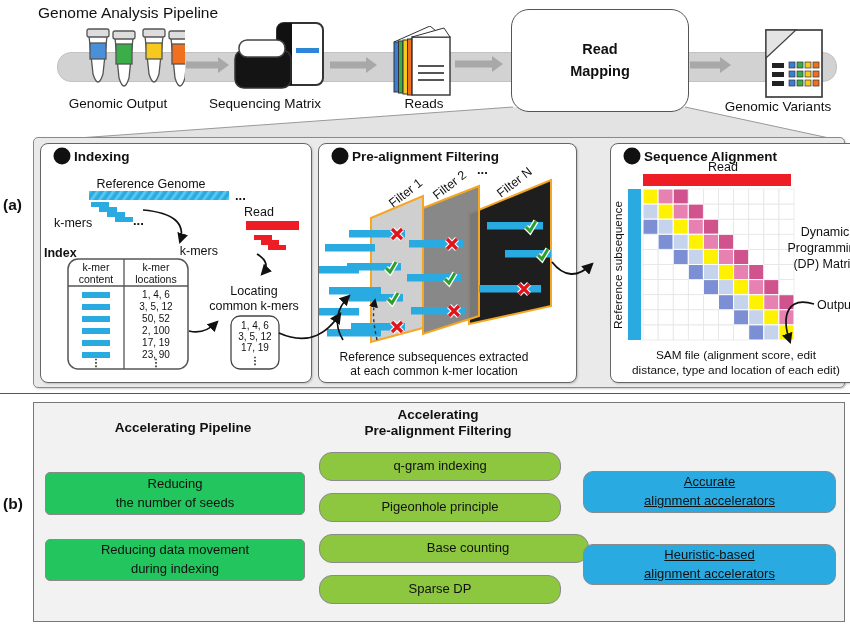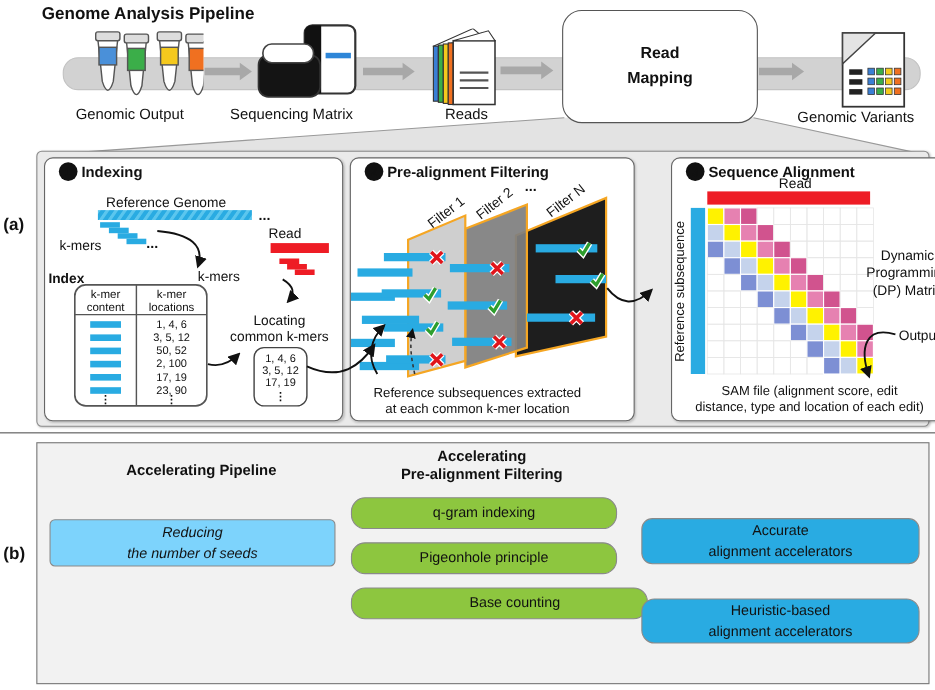--- a/index.html
+++ b/index.html
@@ -4,21 +4,21 @@
 <style>
   html,body{margin:0;padding:0;background:#fff;}
   #app{position:relative;width:850px;height:627px;background:#fff;overflow:hidden;
        font-family:"Liberation Sans",sans-serif;color:#111;}
   .abs{position:absolute;}
   
   #pipe{left:57px;top:52px;width:778px;height:28px;border-radius:14px;background:#D2D2D2;border:1px solid #C2C2C2;z-index:0;}
   #bg-svg{left:0;top:0;z-index:1;}
   #fg-svg{left:0;top:0;z-index:6;pointer-events:none;}
   .icon{z-index:2;}
-  #pipeline-title{left:38px;top:4px;font-size:15.5px;font-weight:bold;z-index:2;}
+  #pipeline-title{left:38px;top:4px;font-size:15.5px;font-weight:normal;z-index:2;}
   .stage-label{font-size:13.5px;text-align:center;z-index:2;}
   #read-mapping-box{left:511px;top:9px;width:176px;height:101px;background:#fff;border:1.6px solid #555;
       border-radius:18px;display:flex;align-items:center;justify-content:center;text-align:center;
       font-weight:bold;font-size:14.5px;line-height:1.5;white-space:pre-line;z-index:3;}
   
   #panel-a-box{left:33px;top:137px;width:810px;height:249px;background:#EAEAEA;border:1.6px solid #8a8a8a;
       border-radius:5px;z-index:1;box-shadow:1px 1px 2px rgba(0,0,0,.2);}
   .step-box{background:#fff;border:1.4px solid #666;border-radius:8px;z-index:2;box-shadow:1px 1px 2px rgba(0,0,0,.18);}
   #step1{left:40px;top:143px;width:270px;height:238px;}
   #step2{left:318px;top:143px;width:257px;height:238px;}
@@ -28,23 +28,23 @@
   .b{font-weight:bold;}
   .f10{font-size:10px;}.f105{font-size:10.5px;}.f11{font-size:11px;}.f118{font-size:11.8px;}
   .f12{font-size:12px;}.f125{font-size:12.5px;}.f135{font-size:13.5px;}.f13b{font-size:13px;font-weight:bold;}
   .side-label{font-size:15.5px;font-weight:bold;z-index:4;}
   #divider{left:0;top:393px;width:850px;height:0;border-top:1.6px solid #555;z-index:1;}
   
   #panel-b-box{left:33px;top:402px;width:810px;height:218px;background:#F2F2F2;border:1.6px solid #777;z-index:1;}
   .col-heading{position:absolute;font-size:13.5px;font-weight:bold;text-align:center;white-space:pre-line;line-height:1.22;z-index:2;}
   .pill{position:absolute;border:1.4px solid #8A8A8A;display:flex;align-items:center;justify-content:center;
         text-align:center;font-size:13px;line-height:1.45;white-space:pre-line;z-index:2;color:#111;}
-  .pill-orange{background:#7dd3fc;border-radius:5px;font-style:italic;}
+  .pill-orange{background:#22c55e;border-radius:5px;}
   .pill-green{background:#8DC63F;border-radius:13px;}
-  .pill-blue{background:#29ABE2;border-radius:10px;}
+  .pill-blue{background:#29ABE2;border-radius:10px;text-decoration:underline;}
 </style>
 </head>
 <body>
 
 <div id="app">
 
   <div class="abs" id="pipeline-title">Genome Analysis Pipeline</div>
   <div class="abs" id="pipe"></div>
 
   <svg class="abs" id="bg-svg" width="850" height="627">
@@ -430,24 +430,27 @@
   <div class="abs" id="divider"></div>
 
   <div class="abs side-label" style="left:3px;top:495px;">(b)</div>
   <div class="abs" id="panel-b-box">
     <div class="col-heading" style="left:19px;top:17px;width:260px;">Accelerating Pipeline</div>
     <div class="col-heading" style="left:284px;top:4px;width:240px;">Accelerating
 Pre-alignment Filtering</div>
 
     <div class="pill pill-orange" style="left:11px;top:69px;width:258px;height:41px;">Reducing
 the number of seeds</div>
+    <div class="pill pill-orange" style="left:11px;top:136px;width:258px;height:40px;">Reducing data movement
+during indexing</div>
 
     <div class="pill pill-green" style="left:285px;top:49px;width:240px;height:27px;">q-gram indexing</div>
     <div class="pill pill-green" style="left:285px;top:90px;width:240px;height:27px;">Pigeonhole principle</div>
     <div class="pill pill-green" style="left:285px;top:131px;width:240px;height:27px;padding-left:28px;">Base counting</div>
+    <div class="pill pill-green" style="left:285px;top:172px;width:240px;height:27px;">Sparse DP</div>
 
     <div class="pill pill-blue" style="left:549px;top:68px;width:251px;height:40px;">Accurate
 alignment accelerators</div>
-    <div class="pill pill-blue" style="left:549px;top:141px;width:251px;height:39px;border-radius:12px;">Heuristic-based
+    <div class="pill pill-blue" style="left:549px;top:141px;width:251px;height:39px;">Heuristic-based
 alignment accelerators</div>
   </div>
 
 </div>
 
 </body></html>

